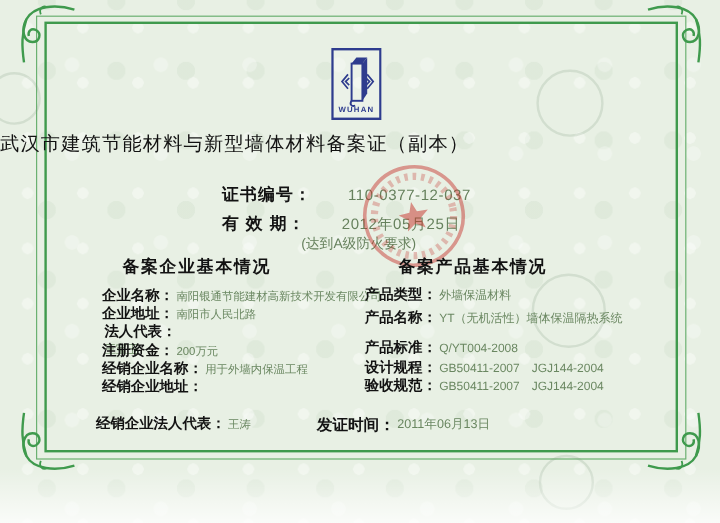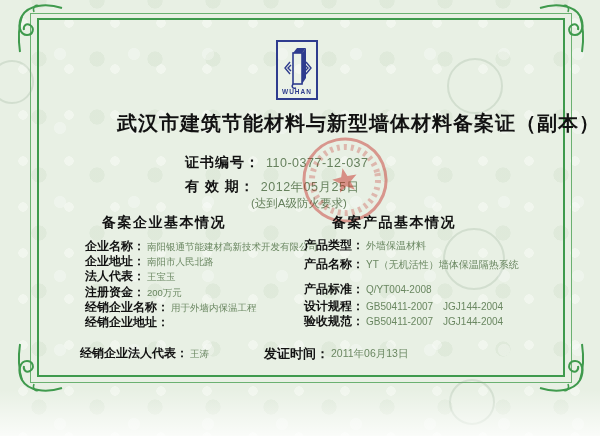--- a/index.html
+++ b/index.html
@@ -20,23 +20,23 @@
   .frame-inner{position:absolute;top:18px;left:37px;right:35px;bottom:59px;border:2px solid #3f9a4d;}
   .corner{position:absolute;width:52px;height:52px;}
   .corner.tl{top:2px;left:12px;}
   .corner.tr{top:2px;right:10px;transform:scaleX(-1);}
   .corner.bl{bottom:42px;left:12px;transform:scaleY(-1);}
   .corner.br{bottom:42px;right:10px;transform:scale(-1,-1);}
   .ghost{position:absolute;border:2px solid rgba(130,160,130,.22);border-radius:50%;}
   .logo{position:absolute;left:276px;top:40px;width:42px;height:60px;}
   .logo-text{position:absolute;left:0;bottom:5px;width:100%;text-align:center;
     font-size:6.5px;font-weight:bold;letter-spacing:1px;color:#2e3c8e;}
-  .title{position:absolute;top:110px;left:0;width:100%;margin:0;text-align:right;
-    font-size:20px;font-weight:bold;color:#121212;letter-spacing:1px;}
-  .meta-row{position:absolute;left:185px;display:flex;align-items:baseline;white-space:nowrap;}
+  .title{position:absolute;top:110px;left:0;width:100%;margin:0;text-align:left;
+    font-size:16px;font-weight:normal;color:#121212;letter-spacing:1px;}
+  .meta-row{position:absolute;left:185px;display:flex;align-items:baseline;white-space:nowrap;gap:24px;}
   .meta-label{font-size:14px;font-weight:bold;color:#121212;letter-spacing:1px;}
   .meta-value{margin-left:6px;font-size:12.5px;color:#66815d;letter-spacing:.5px;}
   .meta-note{position:absolute;left:251px;top:196px;font-size:11.5px;color:#66815d;}
   .section-header{position:absolute;margin:0;font-size:14px;font-weight:bold;color:#121212;letter-spacing:1.5px;}
   .field-row{position:absolute;display:flex;align-items:baseline;white-space:nowrap;}
   .field-label{font-size:12px;font-weight:bold;color:#121212;}
   .field-value{margin-left:2px;font-size:9.5px;color:#6a8761;}
   .rc .field-value{font-size:10px;}
   .scope-row{align-items:center;}
   .scope-row .field-value{display:block;width:192px;white-space:normal;font-size:9px;line-height:11px;}
@@ -114,21 +114,21 @@
   <h2 class="section-header" style="left:332px;top:214px;">备案产品基本情况</h2>
 
   <div class="field-row" style="left:85px;top:238px;">
     <span class="field-label">企业名称：</span>
     <span class="field-value">南阳银通节能建材高新技术开发有限公司</span>
   </div>
   <div class="field-row" style="left:85px;top:253px;">
     <span class="field-label">企业地址：</span>
     <span class="field-value">南阳市人民北路</span>
   </div>
-  <div class="field-row" style="left:85px;top:268px;">
+  <div class="field-row" style="left:85px;top:268px;flex-direction:column;">
     <span class="field-label">法人代表：</span>
     <span class="field-value">王宝玉</span>
   </div>
   <div class="field-row" style="left:85px;top:284px;">
     <span class="field-label">注册资金：</span>
     <span class="field-value">200万元</span>
   </div>
   <div class="field-row" style="left:85px;top:299px;">
     <span class="field-label">经销企业名称：</span>
     <span class="field-value">用于外墙内保温工程</span>

